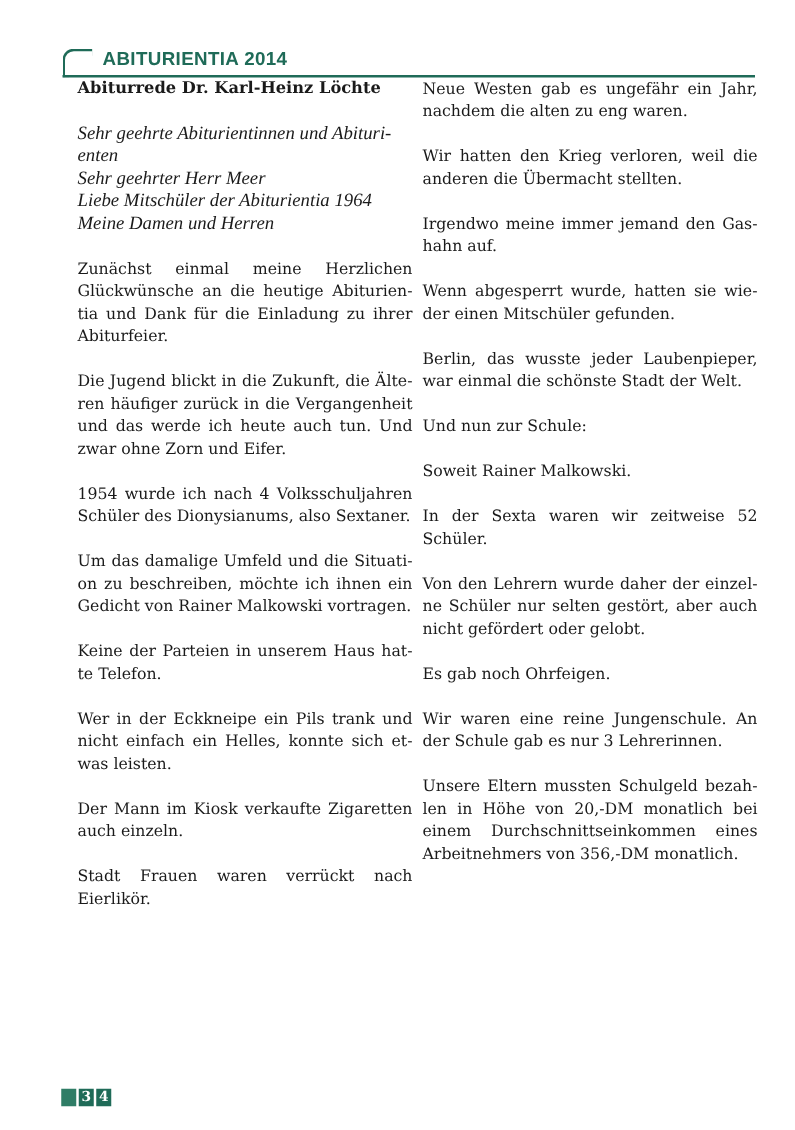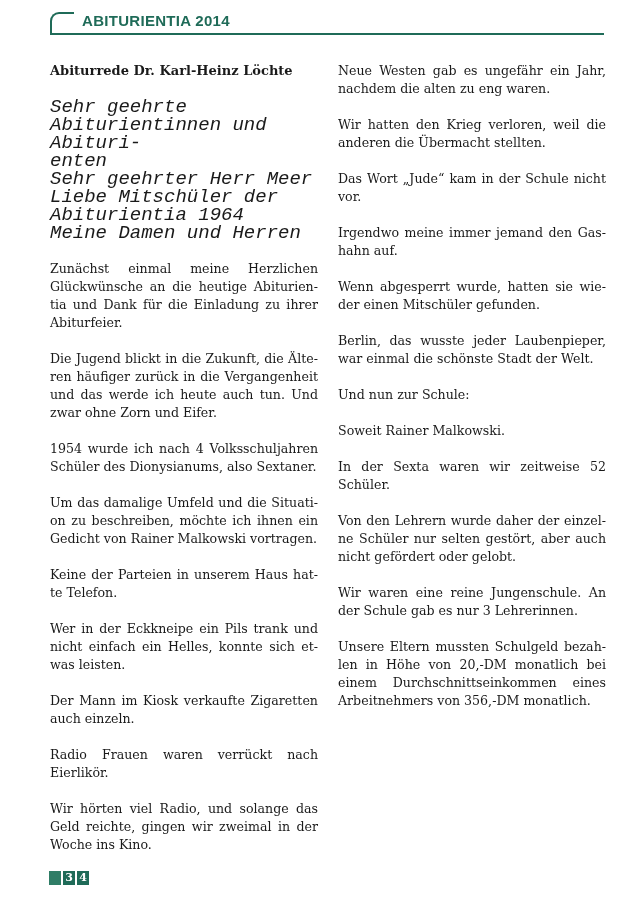--- a/index.html
+++ b/index.html
@@ -1,39 +1,39 @@
 <!DOCTYPE html>
 <html><head>
 <meta charset="utf-8">
 <style>
   html, body { margin:0; padding:0; background:#ffffff; }
   body { width:636px; height:904px; position:relative; overflow:hidden; color:#1a1a1a; }
-  .header { position:absolute; left:50px; top:12px; width:554px; height:22px; }
+  .header { position:absolute; left:50px; top:39px; width:554px; height:22px; }
   .header .bracket {
     position:absolute; left:0; top:0; width:22px; height:21px;
     border-left:2px solid #1f6b58; border-top:2px solid #1f6b58; border-top-left-radius:9px;
   }
   .header .line { position:absolute; left:0; top:21px; width:554px; height:2px; background:#1f6b58; }
   .header .title {
     position:absolute; left:32px; top:0px;
     font-family:"Liberation Sans", sans-serif; font-weight:bold; font-size:15px;
     color:#1f6b58; letter-spacing:0.3px;
   }
   .col {
     position:absolute; top:62px; width:268px;
     font-family:"DejaVu Serif", serif; font-size:12.6px; line-height:18px;
     text-align:justify; hyphens:manual;
   }
-  .col.left { left:50px; }
+  .col.left { left:62px; }
   .col.right { left:338px; }
   .col p { margin:0 0 18px 0; }
   .col h1 {
     margin:0 0 18px 0; font-family:"DejaVu Serif", serif; font-weight:bold; font-size:13px; line-height:18px;
   }
-  .col .salutation { font-family:Liberation Mono, monospace; font-style:italic; font-size:19px; line-height:18px; text-align:left; }
+  .col .salutation { font-family:Liberation Serif, serif; font-style:italic; font-size:15px; line-height:18px; text-align:left; }
   .pagenum { position:absolute; left:49px; top:871px; display:flex; gap:2px; }
   .pagenum span {
     display:inline-block; width:12px; height:14px; background:#1f6b58; color:#ffffff;
     font-family:"DejaVu Serif", serif; font-weight:bold; font-size:11px; line-height:14px; text-align:center;
   }
   .pagenum span.blank { background:#2f7d66; width:12px; }
 </style>
 </head>
 <body>
 
@@ -52,35 +52,34 @@
     <span>Liebe Mitschüler der Abiturientia 1964</span><br>
     <span>Meine Damen und Herren</span>
   </p>
   <p>Zunächst einmal meine Herzlichen Glückwünsche an die heutige Abiturien-tia und Dank für die Einladung zu ihrer Abiturfeier.</p>
   <p>Die Jugend blickt in die Zukunft, die Älte-ren häufiger zurück in die Vergangenheit und das werde ich heute auch tun. Und zwar ohne Zorn und Eifer.</p>
   <p>1954 wurde ich nach 4 Volksschuljahren Schüler des Dionysianums, also Sextaner.</p>
   <p>Um das damalige Umfeld und die Situati-on zu beschreiben, möchte ich ihnen ein Gedicht von Rainer Malkowski vortragen.</p>
   <p>Keine der Parteien in unserem Haus hat-te Telefon.</p>
   <p>Wer in der Eckkneipe ein Pils trank und nicht einfach ein Helles, konnte sich et-was leisten.</p>
   <p>Der Mann im Kiosk verkaufte Zigaretten auch einzeln.</p>
-  <p>Radio Frauen waren verrückt nach Eierlikör.</p>
-  <p>Wir hörten viel Radio, und solange das Geld reichte, gingen wir zweimal in der Woche ins Kino.</p>
+  <p>Stadt Frauen waren verrückt nach Eierlikör.</p>
 </div>
 
 <div class="col right">
   <p>Neue Westen gab es ungefähr ein Jahr, nachdem die alten zu eng waren.</p>
   <p>Wir hatten den Krieg verloren, weil die anderen die Übermacht stellten.</p>
-  <p>Das Wort „Jude“ kam in der Schule nicht vor.</p>
   <p>Irgendwo meine immer jemand den Gas-hahn auf.</p>
   <p>Wenn abgesperrt wurde, hatten sie wie-der einen Mitschüler  gefunden.</p>
   <p>Berlin, das wusste jeder Laubenpieper, war einmal die schönste Stadt der Welt.</p>
   <p>Und nun zur Schule:</p>
   <p>Soweit Rainer Malkowski.</p>
   <p>In der Sexta waren wir zeitweise 52 Schüler.</p>
   <p>Von den Lehrern wurde daher der einzel-ne Schüler nur selten gestört, aber auch nicht gefördert oder gelobt.</p>
+  <p>Es gab noch Ohrfeigen.</p>
   <p>Wir waren eine reine Jungenschule. An der Schule gab es nur 3 Lehrerinnen.</p>
   <p>Unsere Eltern mussten Schulgeld bezah-len in Höhe von 20,-DM monatlich bei einem Durchschnittseinkommen eines Arbeitnehmers von  356,-DM monatlich.</p>
 </div>
 
 <div class="pagenum">
   <span class="blank"></span>
   <span>3</span>
   <span>4</span>
 </div>
 

